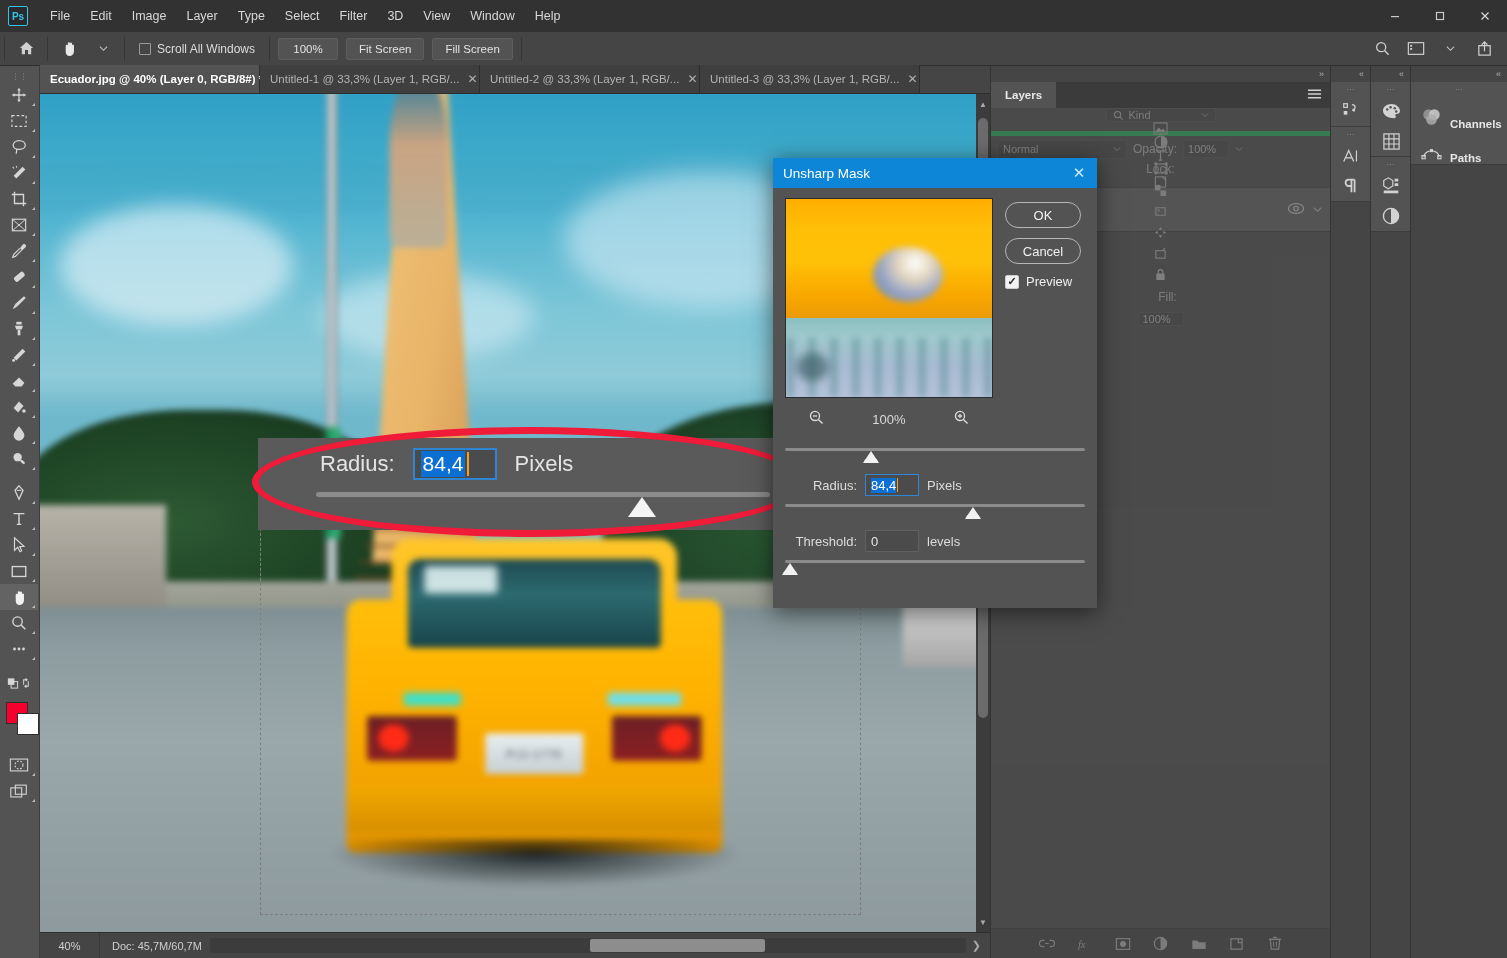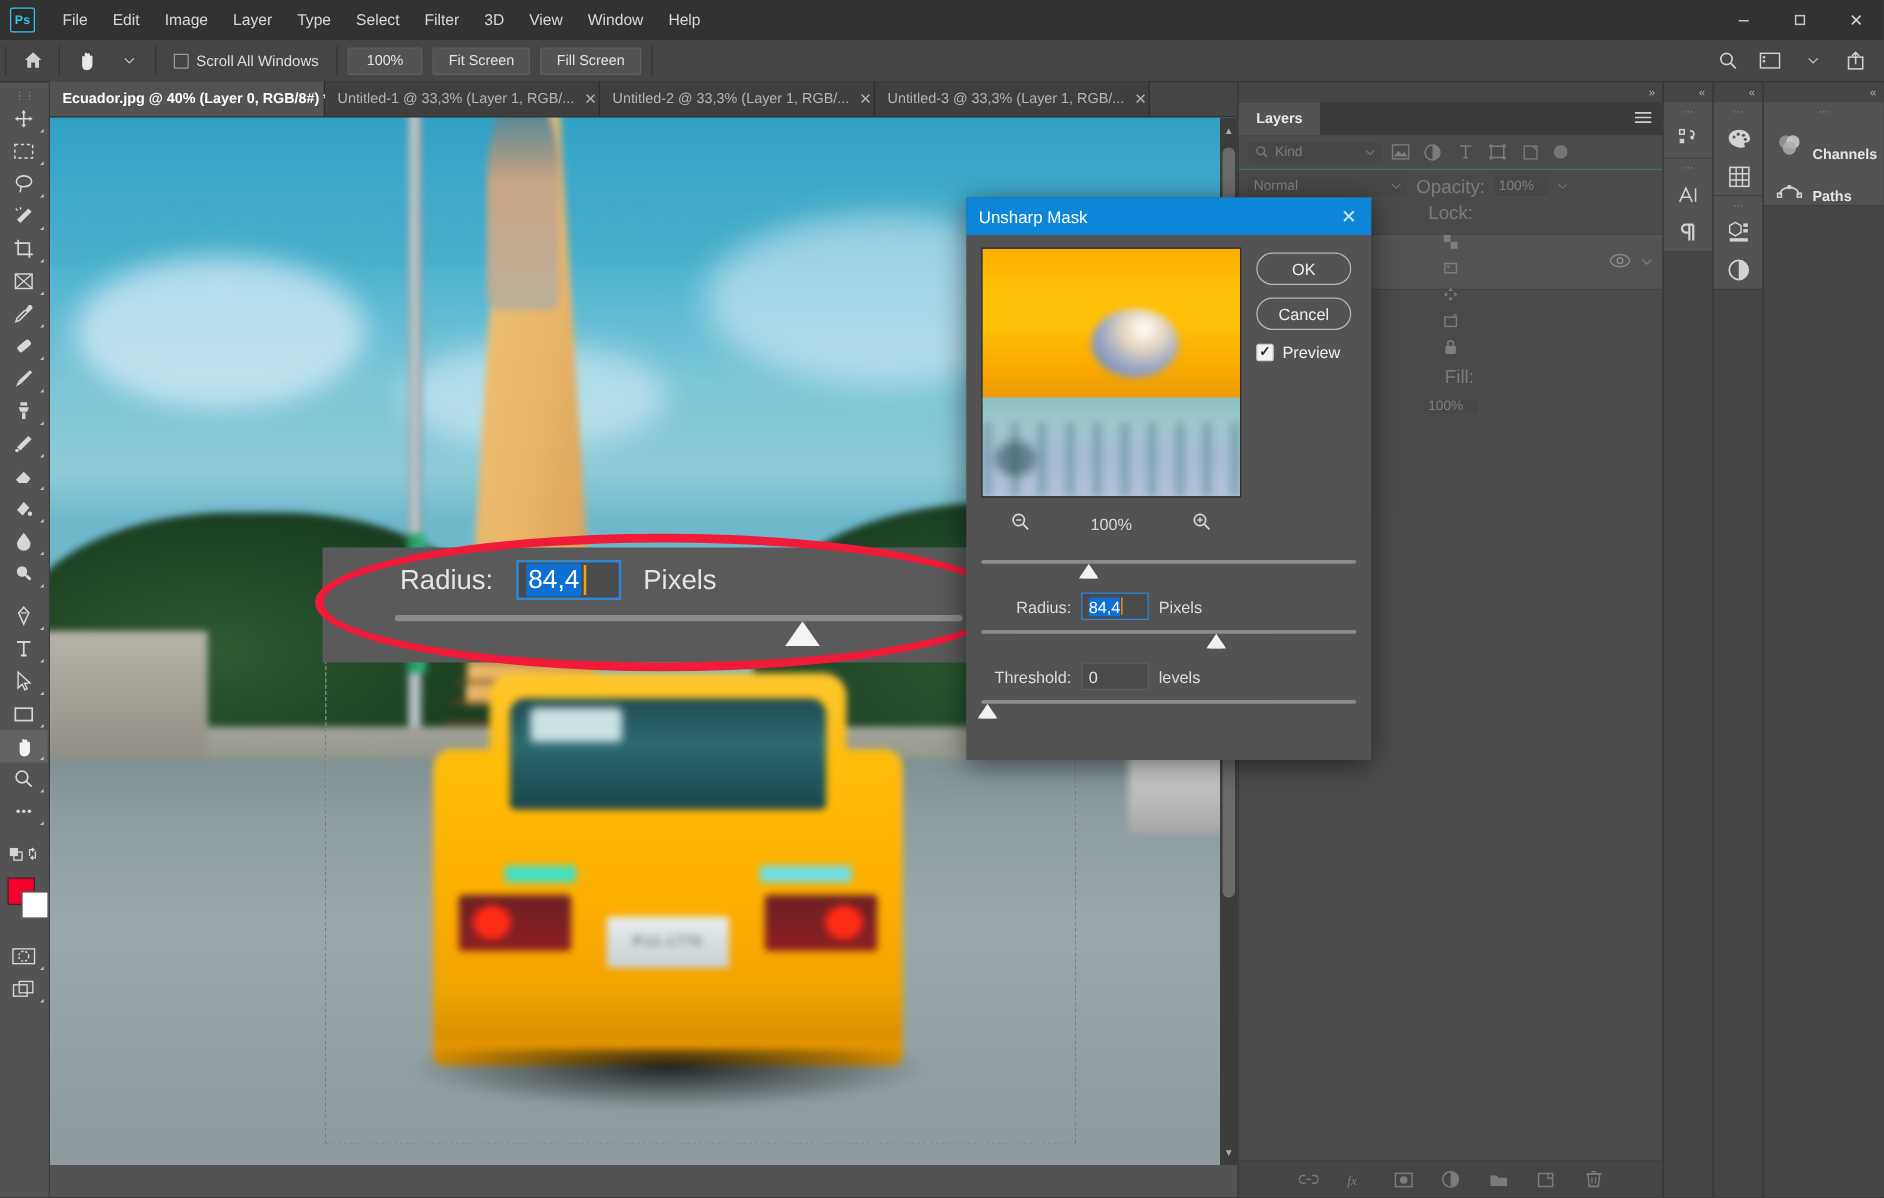--- a/index.html
+++ b/index.html
@@ -219,34 +219,35 @@
   .panel-tabs { height:26px; background:#3b3b3b; display:flex; align-items:stretch; position:relative;}
   .panel-tab {
     padding:0 14px; display:flex; align-items:center; font-size:11.5px;
     color:#e8e8e8; font-weight:bold; background:#535353;
   }
   .panel-menu-btn { position:absolute; right:8px; top:6px; color:#cfcfcf; font-size:13px; }
   .panel-body { background:#535353; height:calc(100% - 42px); position:relative; }
   .dimmed { opacity:.42; }
   .filter-row {
     height:28px; display:flex; align-items:center; gap:0; padding:0 6px;
-    border-bottom:1px solid #22c55e;
+    border-bottom:5px solid #22c55e;
+    flex-direction:column;
   }
   .kind-select {
     width:110px; height:20px; background:#4a4a4a; border:1px solid #5a5a5a; border-radius:2px;
     display:flex; align-items:center; gap:5px; padding:0 6px; font-size:11px; color:#c4c4c4;
   }
   .filter-icon { width:26px; height:22px; display:flex; align-items:center; justify-content:center; color:#c8c8c8;}
   .toggle-dot { width:11px; height:11px; border-radius:50%; background:#b9b9b9; margin-left:6px;}
   .blend-row { height:26px; display:flex; align-items:center; padding:0 6px; gap:6px; }
   .blend-select {
     width:130px; height:19px; background:#4a4a4a; border:1px solid #5a5a5a; border-radius:2px;
     display:flex; align-items:center; justify-content:space-between; padding:0 5px; font-size:11px; color:#cfcfcf;
   }
-  .lbl-small { font-size:15px; color:#c6c6c6;text-align:right; }
+  .lbl-small { font-size:12px; color:#c6c6c6;text-align:right; }
   .val-box { width:46px; height:18px; background:#4a4a4a; border:1px solid #5a5a5a; border-radius:2px;
     font-size:11px; color:#cfcfcf; display:flex; align-items:center; padding:0 4px;}
   .lock-row { height:26px; display:flex; align-items:center; padding:0 6px; gap:8px; border-bottom:1px solid #464646;flex-direction:column;}
   .lock-icon { width:20px; height:18px; display:flex; align-items:center; justify-content:center; color:#c8c8c8;}
   .layer-row {
     height:44px; display:flex; align-items:center; background:#6a6a6a;
     padding:0 8px; gap:8px; border-bottom:1px solid #3f3f3f;
   }
   .layer-thumb { width:34px; height:34px; background:#2a2a2a; border:1px solid #888; }
   .layer-name { flex:1; font-size:11.5px; color:#f0f0f0; }
@@ -705,20 +706,30 @@
 
     <div class="marquee"></div>
 
     <div class="vscroll">
       <div class="arr up">▲</div>
       <div class="thumb"></div>
       <div class="arr dn">▼</div>
     </div>
   </div>
 
+  <div class="statusbar">
+    <div class="sb-zoom">40%</div>
+    <div class="sb-doc">Doc: 45,7M/60,7M</div>
+    <div class="sb-arrow">❯</div>
+    <div class="sb-arrow">❮</div>
+    <div class="hscroll">
+      <div class="thumb"></div>
+    </div>
+    <div class="sb-arrow" style="position:absolute; right:4px;">❯</div>
+  </div>
 
   <div class="panel-layers">
     <div class="panel-collapse-row">»</div>
     <div class="panel-tabs">
       <div class="panel-tab">Layers</div>
       <div class="panel-menu-btn">
         <svg width="15" height="12" viewBox="0 0 16 12">
             <path d="M1 2 H15 M1 6 H15 M1 10 H15" stroke="#cfcfcf" stroke-width="1.4"></path>
           </svg>
       </div>

